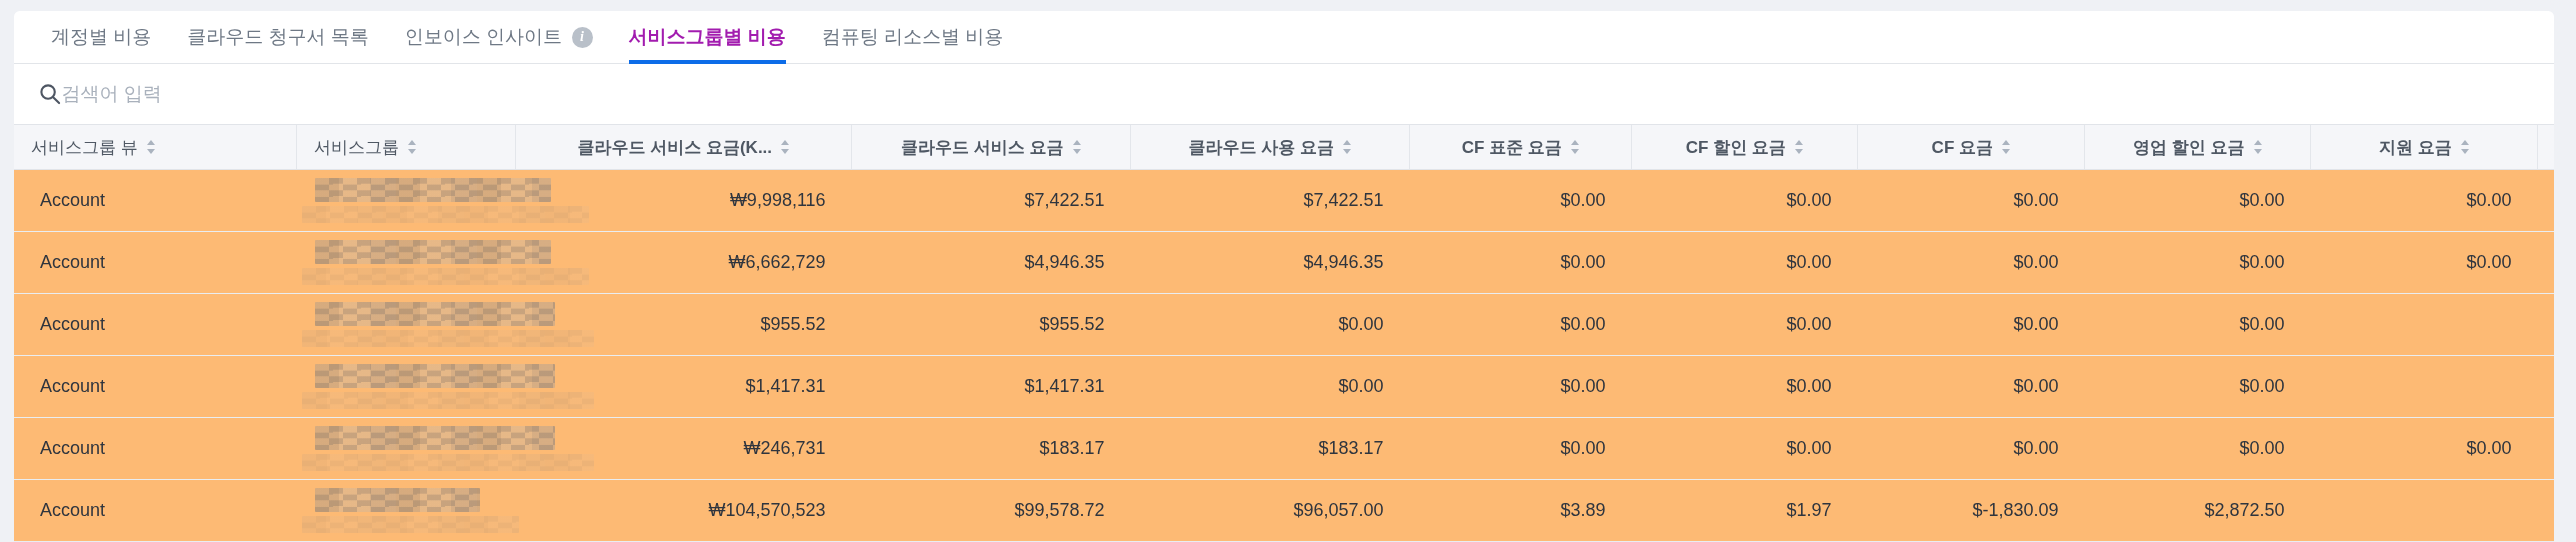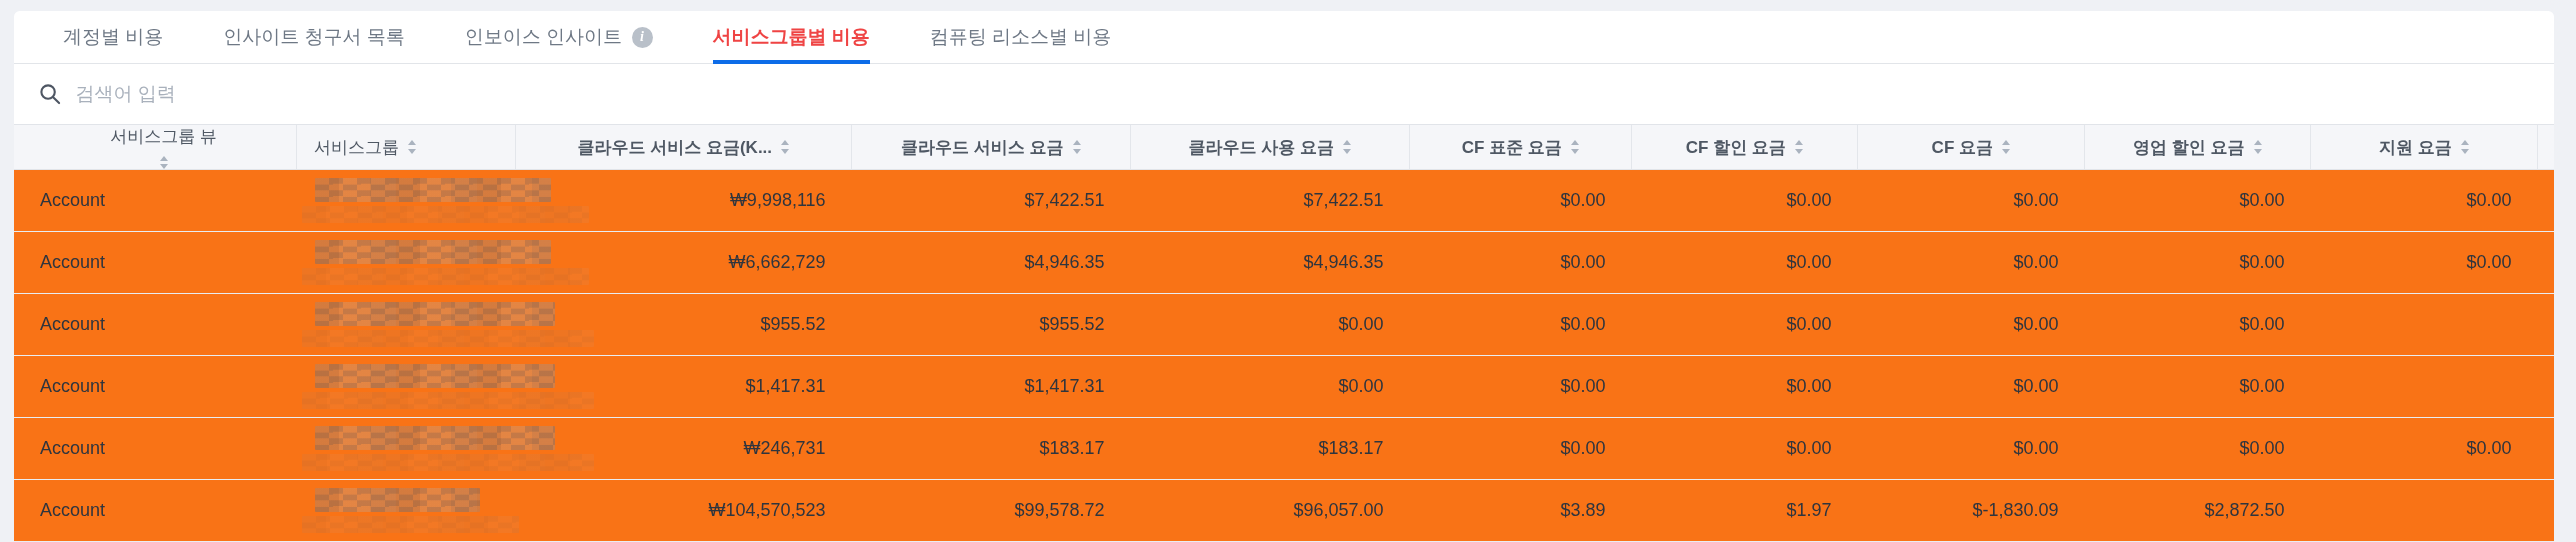--- a/index.html
+++ b/index.html
@@ -14,37 +14,37 @@
     position:absolute; left:14px; top:11.3px; width:2540px; height:532px;
     background:#ffffff; border-radius:5.7px 5.7px 0 0;
   }
   
   .tabbar {
     height:53px; display:flex; align-items:stretch;
     padding-left:19px; border-bottom:0.9px solid #e2e5e9;
   }
   .tab {
     position:relative; display:flex; align-items:center; gap:9.4px;
-    margin:0 30px; cursor:pointer;
+    margin:0 18px; cursor:pointer;
     font-size:19px; color:#6e7885; white-space:nowrap;
   }
-  .tab.active { color:#ef4444; font-weight:bold; }
+  .tab.active { color:#a21caf; font-weight:bold; }
   .tab.active::after {
     content:""; position:absolute; left:0; right:0; bottom:-0.9px; height:3.8px;
     background:var(--accent,#0d6ce8);
   }
   .info-icon {
     width:21px; height:21px; border-radius:50%; background:#b9c0c9;
     color:#ffffff; font-size:14px; font-weight:bold; font-style:italic;
     display:inline-flex; align-items:center; justify-content:center;
     font-family:"Liberation Serif",serif;
   }
   
   .searchbar {
-    height:60px; display:flex; align-items:center; padding-left:24.5px; gap:15px;
+    height:60px; display:flex; align-items:center; padding-left:24.5px; gap:1px;
   }
   .searchbar svg { flex:0 0 auto; }
   .search-input {
     border:none; outline:none; flex:1; font-size:19px; color:#2f353e;
     font-family:inherit; background:transparent;
   }
   .search-input::placeholder { color:#a9b1bc; }
   
   .grid {
     display:grid;
@@ -52,29 +52,29 @@
   }
   .thead {
     height:46px; background:#f5f6f9;
     border-top:0.9px solid #e1e4e9; border-bottom:0.9px solid #e1e4e9;
   }
   .th {
     display:flex; align-items:center; gap:9.4px; overflow:hidden;
     font-size:17px; color:#4f5864; font-weight:500; white-space:nowrap;
     border-left:0.9px solid #e3e6eb; cursor:pointer;
   }
-  .th:first-child { border-left:none;flex-direction:column; }
+  .th:first-child { border-left:none; }
   .th.left { justify-content:flex-start; padding-left:17px; }
   .th.center { justify-content:center;font-weight:bold; }
   .th-label { overflow:hidden; text-overflow:ellipsis; }
   .sort { display:inline-flex; flex-direction:column; gap:3.8px; flex:0 0 auto; }
   .sort i { width:0; height:0; border-left:4.7px solid transparent; border-right:4.7px solid transparent; }
   .sort .up   { border-bottom:5.7px solid #aab3bf; }
   .sort .down { border-top:5.7px solid #aab3bf; }
-  .tr { height:62px; border-bottom:0.9px solid #e9edf1; background:#f97316; }
+  .tr { height:62px; border-bottom:0.9px solid #e9edf1; background:#fdba74; }
   .td { display:flex; align-items:center; font-size:18px; color:#2f353e; white-space:nowrap; overflow:hidden; }
   .td.view  { padding-left:26px; }
   .td.group { padding-left:19px; position:relative; overflow:visible; }
   .td.num   { justify-content:flex-end; padding-right:25.4px; }
   .redact-wrap { position:relative; height:100%; display:flex; flex-direction:column; justify-content:center; }
   .redact {
     height:23.6px;
     background:
       repeating-conic-gradient(rgba(90,100,112,0.28) 0% 25%, rgba(150,158,168,0.12) 0% 50%) 0 0/28px 12.3px,
       repeating-linear-gradient(90deg, rgba(120,128,140,0.22) 0 24.5px, rgba(190,195,202,0.18) 24.5px 55px, rgba(140,148,158,0.26) 55px 81px);
@@ -87,21 +87,21 @@
 </head>
 <body style="--accent: #0d6ce8;">
 
 <div class="card">
 
   <div class="tabbar">
       <div class="tab">
         <span>계정별 비용</span>
       </div>
       <div class="tab">
-        <span>인사이트 청구서 목록</span>
+        <span>클라우드 청구서 목록</span>
       </div>
       <div class="tab">
         <span>인보이스 인사이트</span>
         <span class="info-icon">i</span>
       </div>
       <div class="tab active">
         <span>서비스그룹별 비용</span>
       </div>
       <div class="tab">
         <span>컴퓨팅 리소스별 비용</span>

